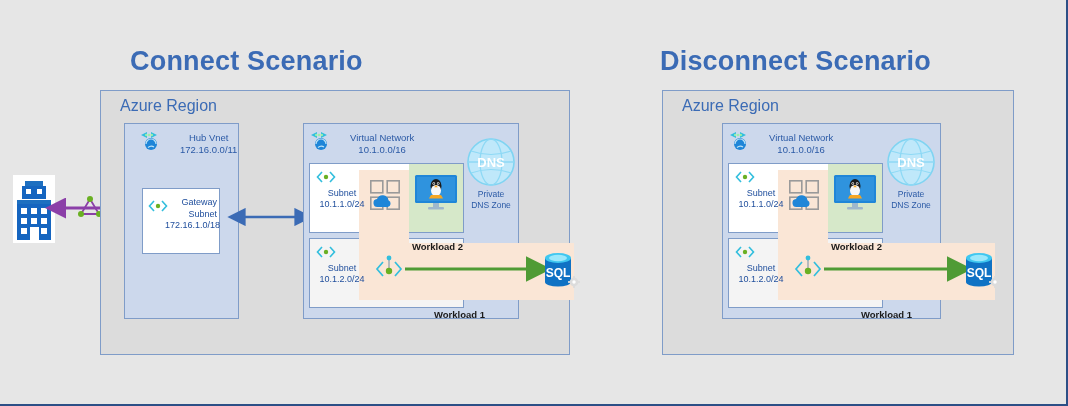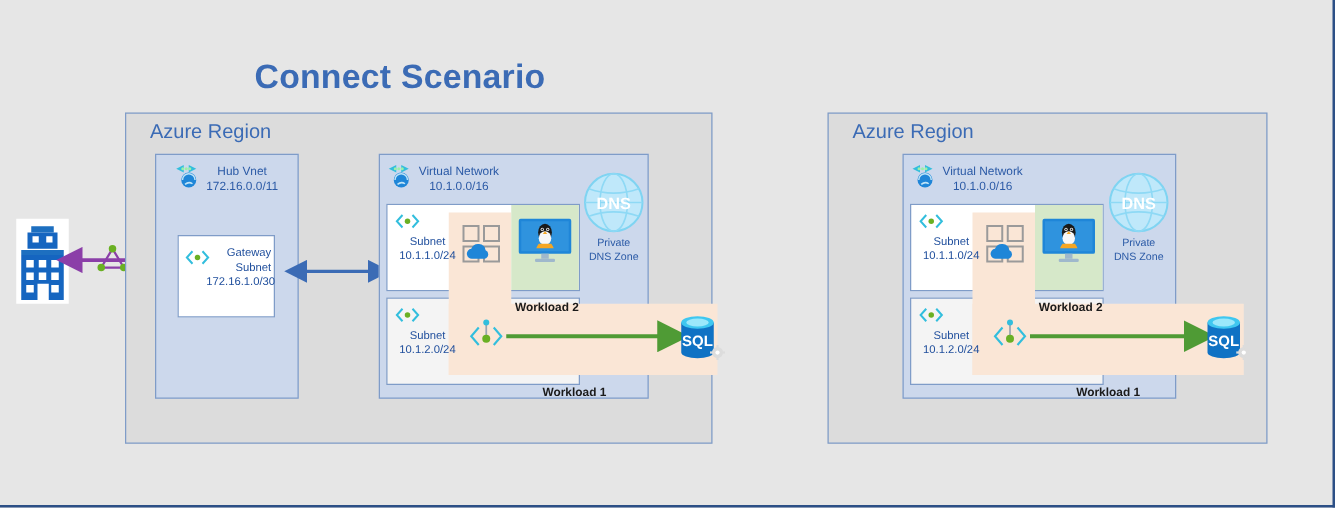--- a/index.html
+++ b/index.html
@@ -22,21 +22,21 @@
     border-bottom: 2px solid #2c4f86;
     background: #e6e6e6;
   }
   .abs { position: absolute; }
 
   
   .scenario-title {
     color: #3b6bb5;
     font-size: 27px;
     font-weight: bold;
-    text-align: center;
+    text-align: left;
     white-space: nowrap;
     letter-spacing: 0.2px;
   }
 
   
   .azure-region {
     background: #dcdcdc;
     border: 1.6px solid #7f9cc8;
     box-sizing: border-box;
   }
@@ -52,21 +52,21 @@
   
   .vnet {
     background: #ccd8ec;
     border: 1.4px solid #7f9cc8;
     box-sizing: border-box;
   }
   .vnet-header {
     position: absolute;
     display: flex;
     align-items: flex-start;
-    gap: 5px;
+    gap: 20px;
   }
   .vnet-text {
     color: #2b5aa6;
     font-size: 9.5px;
     line-height: 12px;
     text-align: center;
     white-space: nowrap;
     padding-top: 1px;
   }
 
@@ -217,21 +217,21 @@
   <div class="abs" style="left:148px; top:199px; width:20px; height:14px;">
     <svg viewBox="0 0 20 14" width="20" height="14">
       <path d="M6 2 L1.5 7 L6 12" fill="none" stroke="#32bedd" stroke-width="1.6"></path>
       <path d="M14 2 L18.5 7 L14 12" fill="none" stroke="#32bedd" stroke-width="1.6"></path>
       <circle cx="10" cy="7" r="2.2" fill="#6ab023"></circle>
     </svg>
   </div>
   <div class="abs gw-text" style="left:165px; top:197px; width:52px;">
     <span>Gateway</span><br>
     <span>Subnet</span><br>
-    <span>172.16.1.0/30</span>
+    <span>172.16.1.0/18</span>
   </div>
 
   <div class="abs peering-label" style="left:256px; top:202px;">Peering</div>
   <div class="abs" style="left:236px; top:210px; width:68px; height:14px;">
     <svg viewBox="0 0 68 14" width="68" height="14">
       <defs>
         <marker id="bL" markerWidth="7" markerHeight="7" refX="6" refY="3.5" orient="auto">
           <path d="M7,0 L7,7 L0,3.5 Z" fill="#3b6bb5"></path>
         </marker>
         <marker id="bR" markerWidth="7" markerHeight="7" refX="1" refY="3.5" orient="auto">
@@ -374,20 +374,21 @@
         <g fill="#dcdcdc">
           <rect x="4.1" y="-1" width="1.8" height="2.6"></rect>
           <rect x="4.1" y="8.4" width="1.8" height="2.6"></rect>
           <rect x="-1" y="4.1" width="2.6" height="1.8"></rect>
           <rect x="8.4" y="4.1" width="2.6" height="1.8"></rect>
         </g>
       </g>
     </svg>
   </div>
 
+  <div class="abs scenario-title" style="left:660px; top:46px; width:390px;">Disconnect Scenario</div>
 
   <div class="abs azure-region" style="left:662px; top:90px; width:352px; height:265px;">
     <div class="azure-region-label">Azure Region</div>
   </div>
 
   <div class="abs vnet" style="left:722px; top:123px; width:219px; height:196px;"></div>
   <div class="abs vnet-header" style="left:727px; top:131px;">
     <div style="width:22px;height:20px;">
       <svg viewBox="0 0 22 20" width="22" height="20">
         <path d="M3 4 L9 1 L9 7 Z" fill="#32bedd"></path>

